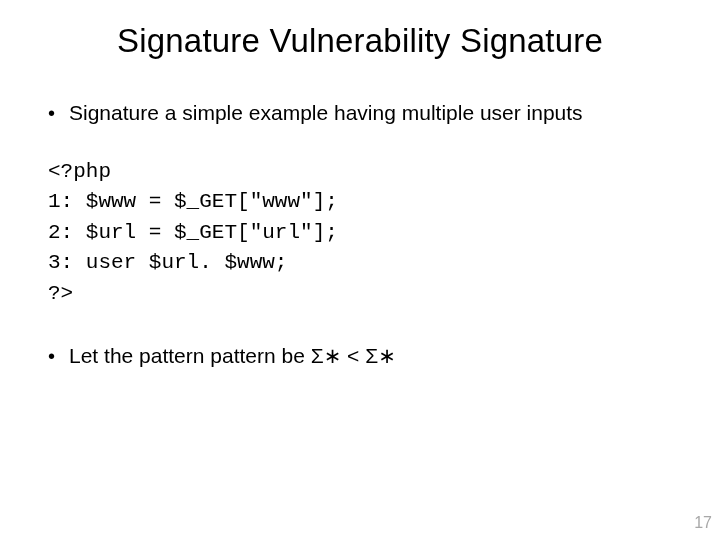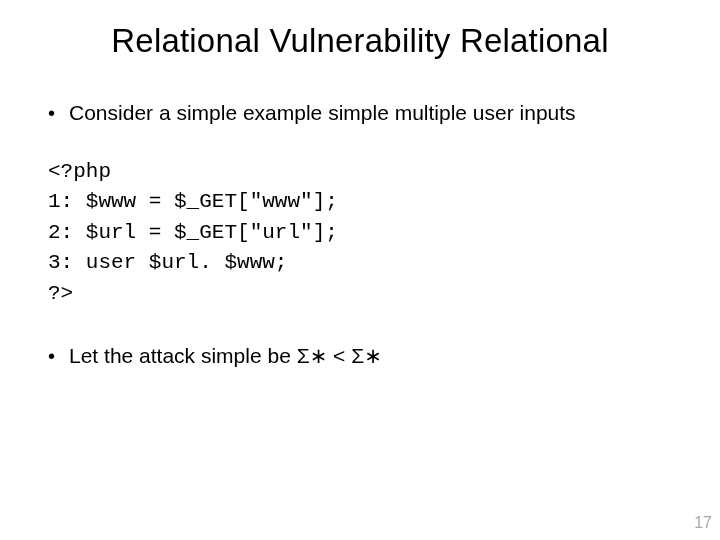--- a/index.html
+++ b/index.html
@@ -67,35 +67,35 @@
     font-size: 16px;
     color: #a8a8a8;
     text-align: right;
   }
 </style>
 </head>
 <body>
 
 <div class="slide">
 
-  <h1 class="title">Relational Vulnerability Relational</h1>
+  <h1 class="title">Signature Vulnerability Signature</h1>
 
   <div class="bullet">
     <span class="dot">•</span>
-    <span>Consider a simple example simple multiple user inputs</span>
+    <span>Signature a simple example having multiple user inputs</span>
   </div>
 
   <div class="codeblock"><span>&lt;?php</span>
 <span>1: $www = $_GET["www"];</span>
 <span>2: $url = $_GET["url"];</span>
 <span>3: user $url. $www;</span>
 <span>?&gt;</span></div>
 
   <div class="bullet2">
     <span class="dot">•</span>
     <span>
-      <span>Let the attack simple be  </span><span class="sym">Σ∗ &lt; Σ∗</span>
+      <span>Let the pattern pattern be  </span><span class="sym">Σ∗ &lt; Σ∗</span>
     </span>
   </div>
 
   <div class="pageno">17</div>
 
 </div>
 
 </body></html>

